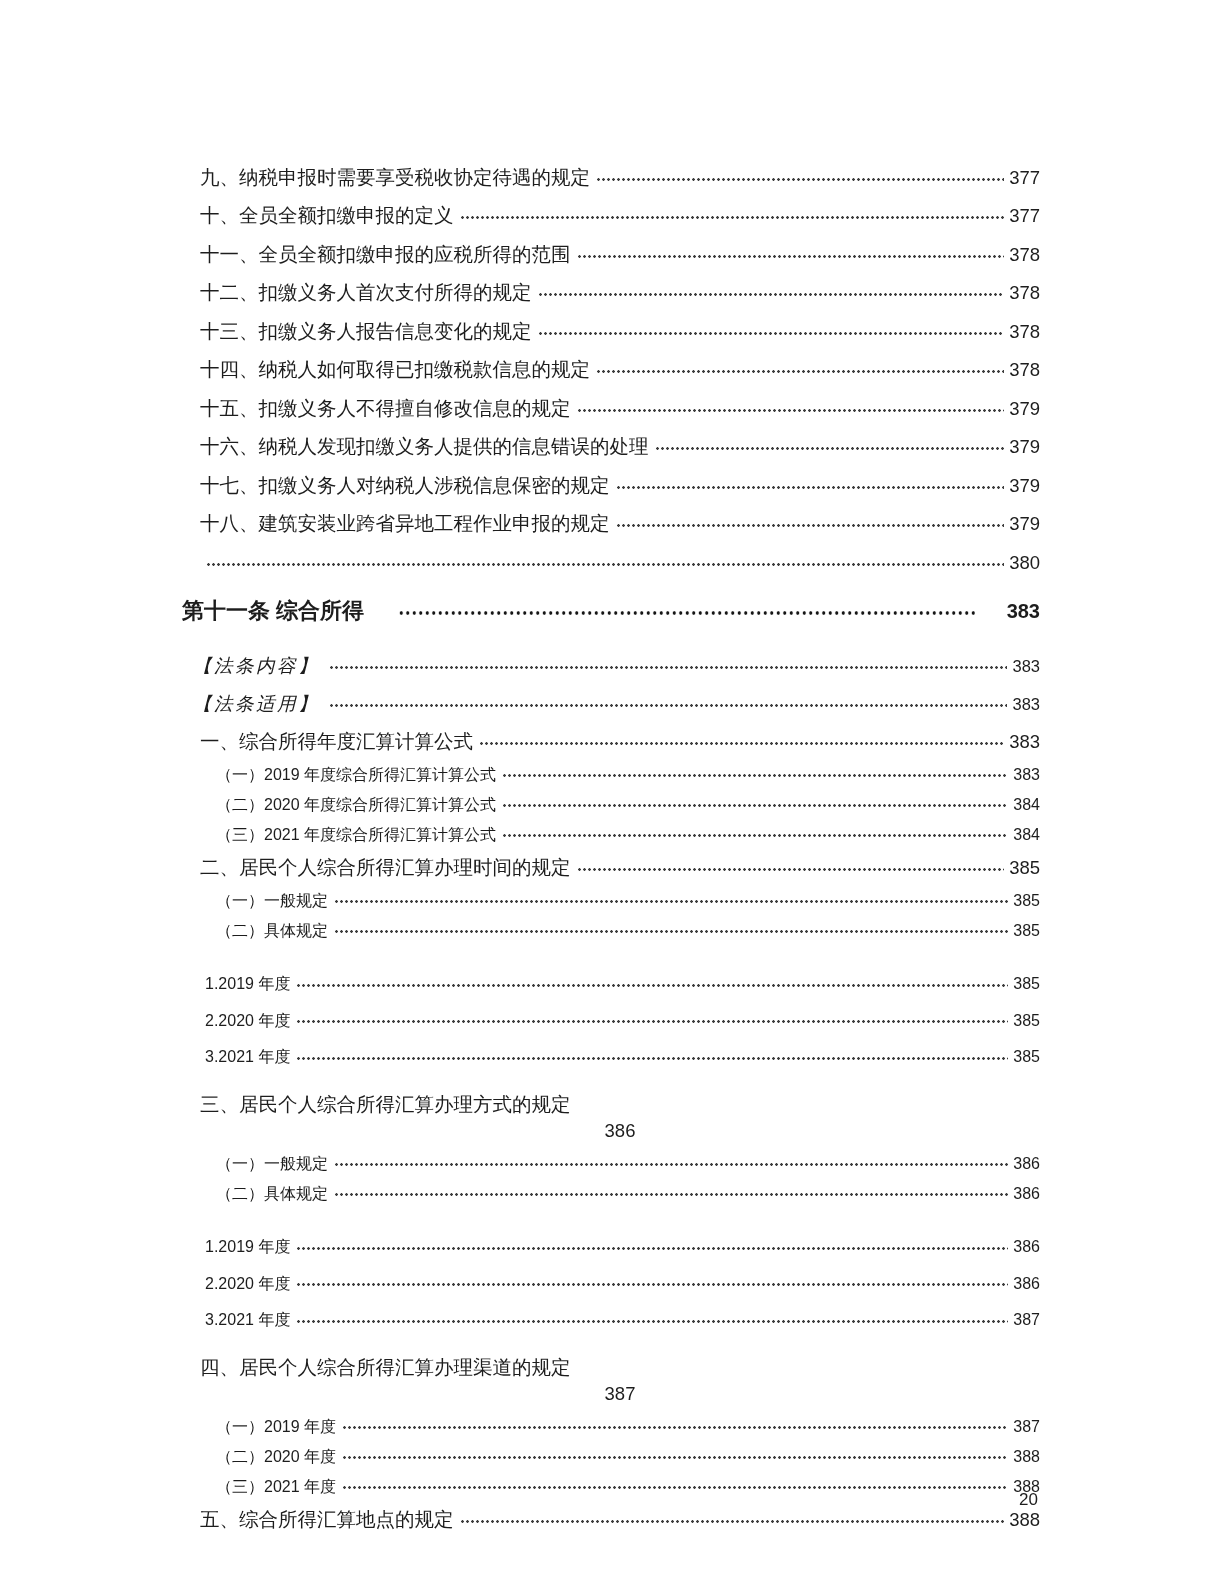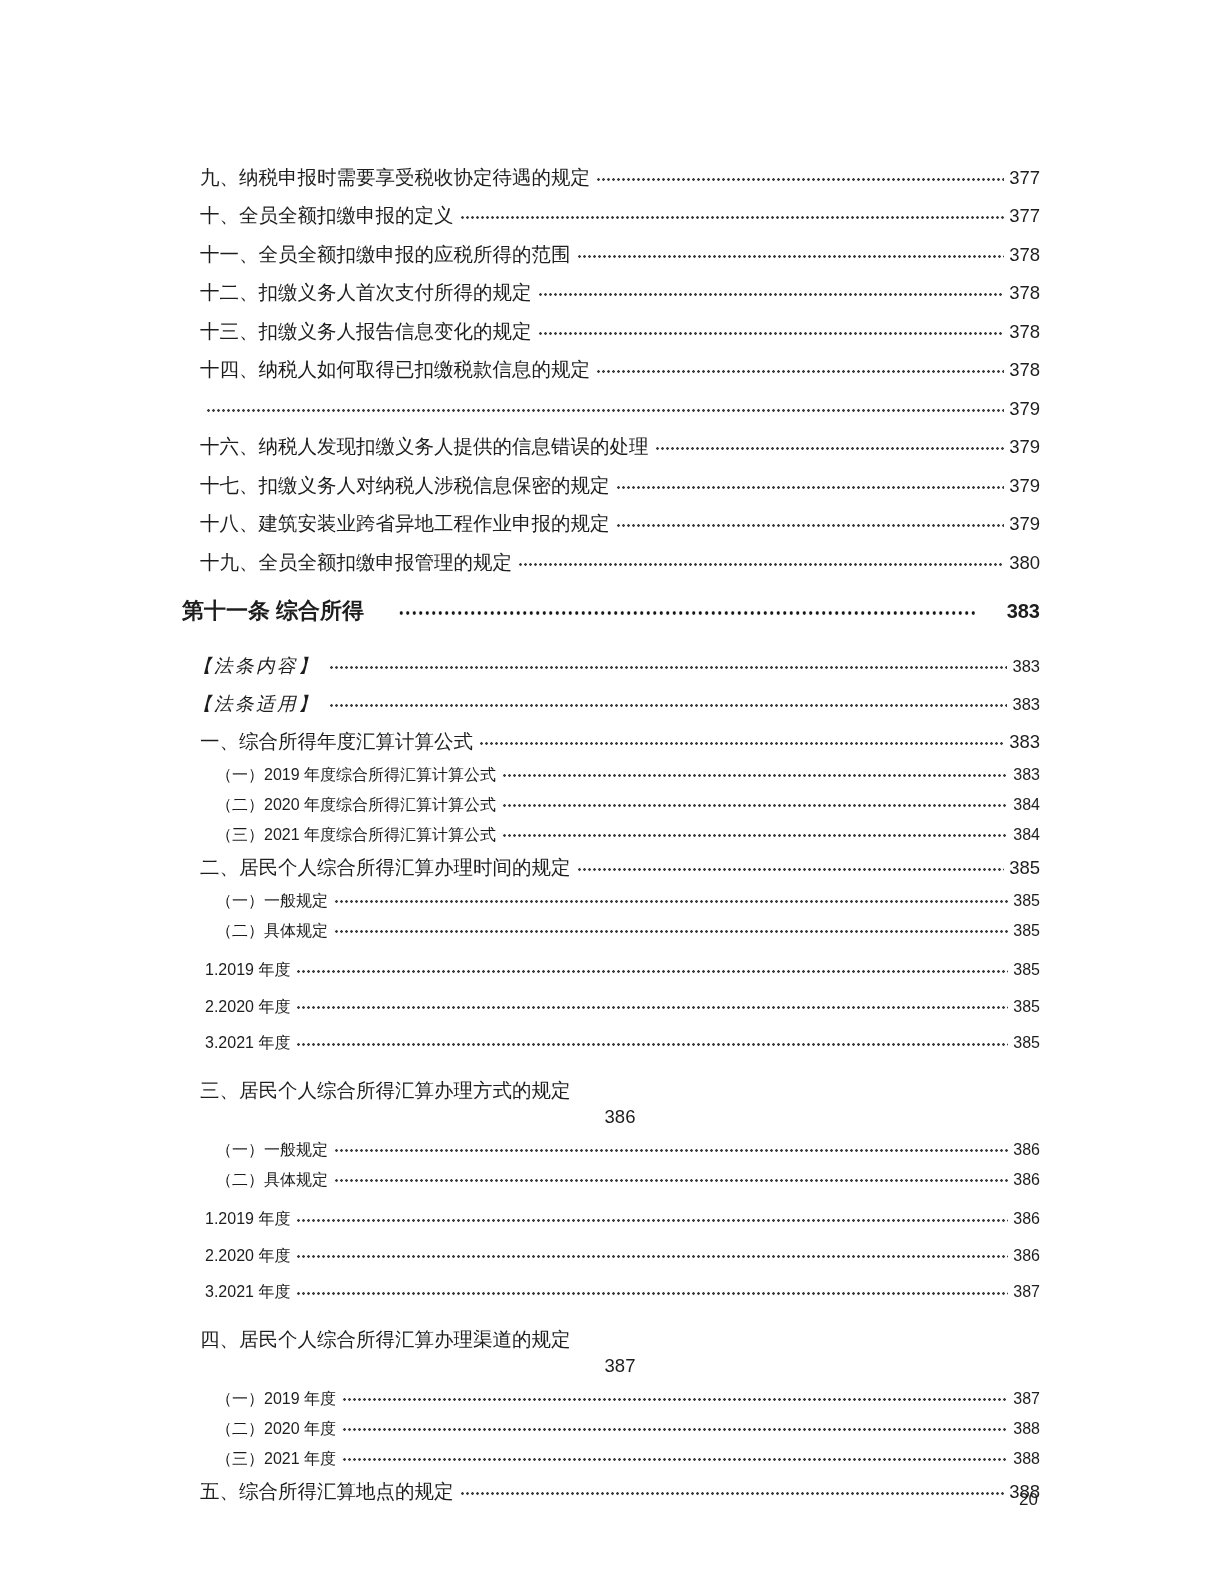--- a/index.html
+++ b/index.html
@@ -64,21 +64,21 @@
   
   .s2{font-size:16.5px;line-height:23px;margin-top:7px;margin-left:16px;}
   .s2 .pg{font-size:16px;}
   .s2 .label{font-family:"Liberation Serif","DejaVu Serif",serif;}
   .s1 + .s2{margin-top:8px;}
   .s2 + .s1{margin-top:9px;}
 
   
   .s3{font-size:16px;line-height:22px;margin-top:14.5px;margin-left:5px;}
   .s3 .pg{font-size:16px;}
-  .s2 + .s3{margin-top:17px;justify-content:center;}
+  .s2 + .s3{margin-top:31px;justify-content:center;}
   .s3 + .s1{margin-top:24px;flex-direction:column;}
 
   
   .s2 .label,.s3 .label{font-family:"Liberation Sans","DejaVu Sans","Liberation Serif",serif;}
   .s2 .label{font-size:16px;}
 
   .footer-page{
     position:absolute;
     top:1490px;right:186px;
     font-size:17px;
@@ -115,40 +115,40 @@
     <span class="label">十三、扣缴义务人报告信息变化的规定</span>
     <span class="leader"></span>
     <span class="pg">378</span>
   </div>
       <div class="row s1">
     <span class="label">十四、纳税人如何取得已扣缴税款信息的规定</span>
     <span class="leader"></span>
     <span class="pg">378</span>
   </div>
       <div class="row s1">
+    <span class="label">十五、扣缴义务人不得擅自修改信息的规定</span>
     <span class="leader"></span>
     <span class="pg">379</span>
   </div>
       <div class="row s1">
     <span class="label">十六、纳税人发现扣缴义务人提供的信息错误的处理</span>
     <span class="leader"></span>
     <span class="pg">379</span>
   </div>
       <div class="row s1">
     <span class="label">十七、扣缴义务人对纳税人涉税信息保密的规定</span>
     <span class="leader"></span>
     <span class="pg">379</span>
   </div>
       <div class="row s1">
     <span class="label">十八、建筑安装业跨省异地工程作业申报的规定</span>
     <span class="leader"></span>
     <span class="pg">379</span>
   </div>
       <div class="row s1">
-    <span class="label">十九、全员全额扣缴申报管理的规定</span>
     <span class="leader"></span>
     <span class="pg">380</span>
   </div>
       <div class="row chapter">
     <span class="label">第十一条 综合所得</span>
     <span class="leader"></span>
     <span class="pg">383</span>
   </div>
       <div class="row bracket">
     <span class="label">【法条内容】</span>

